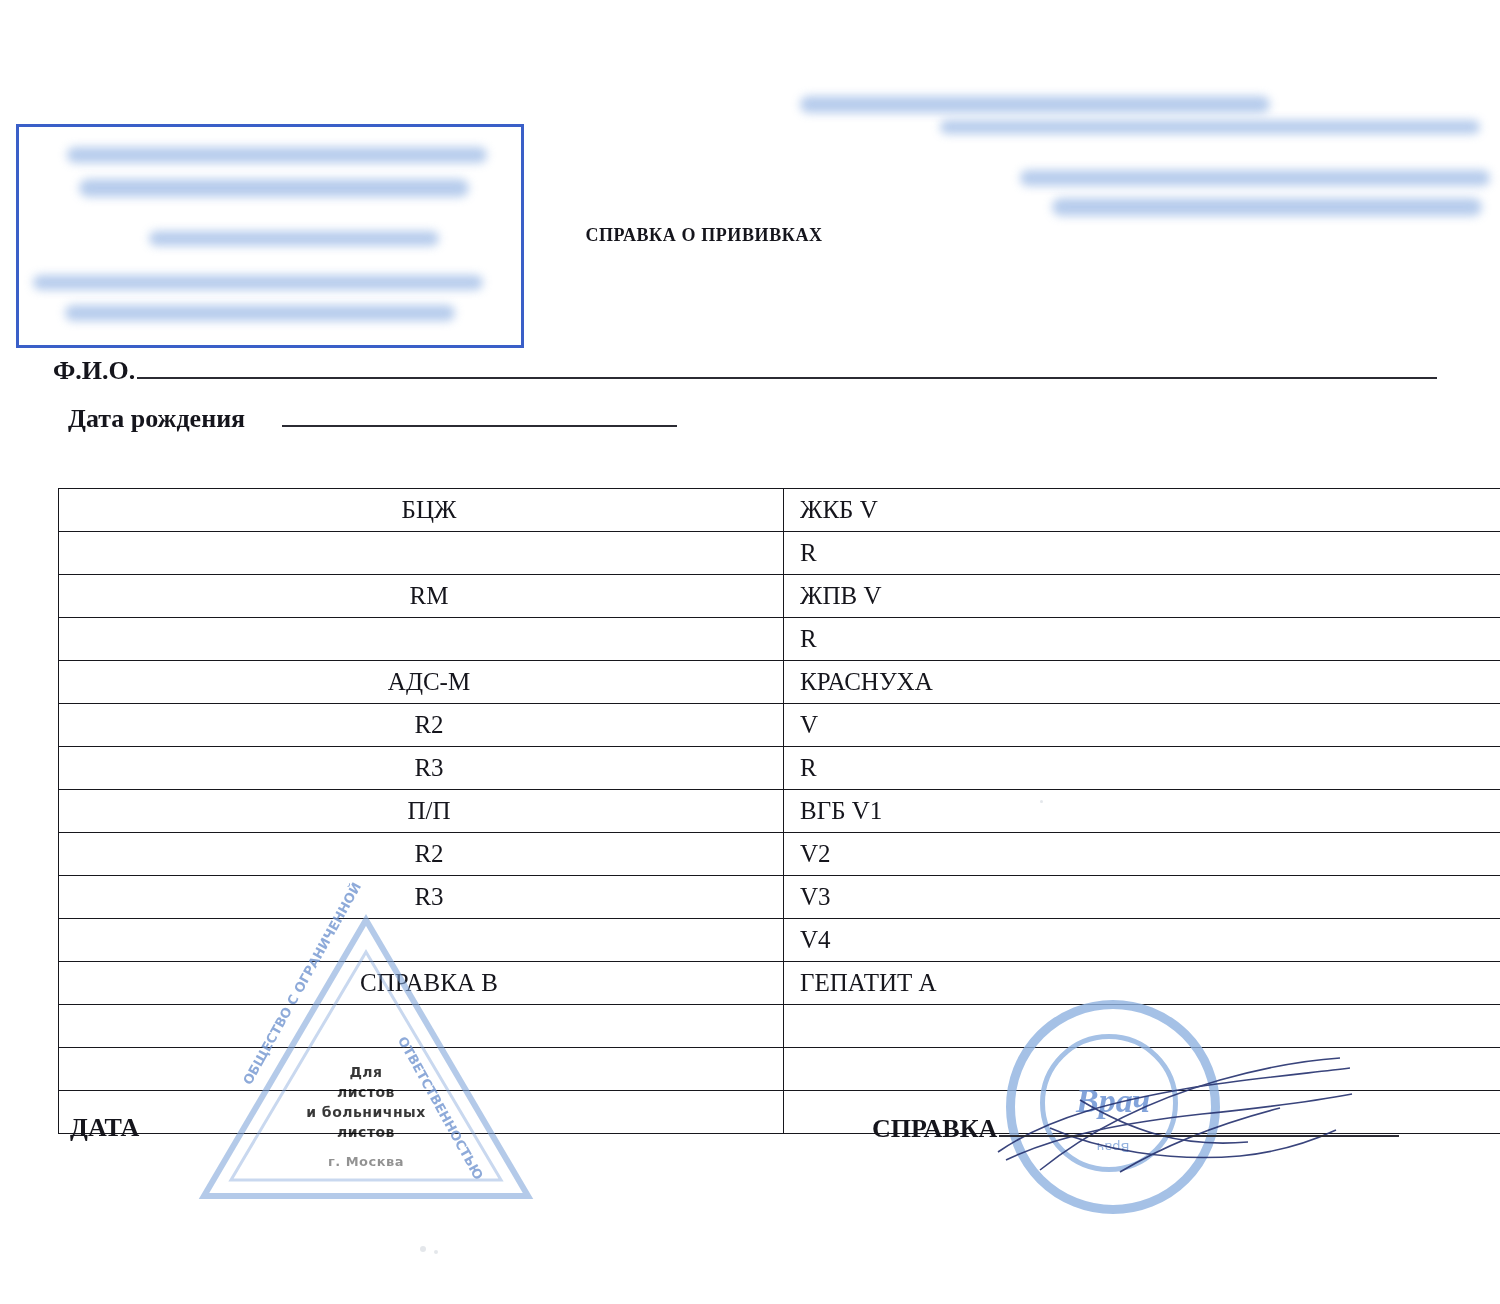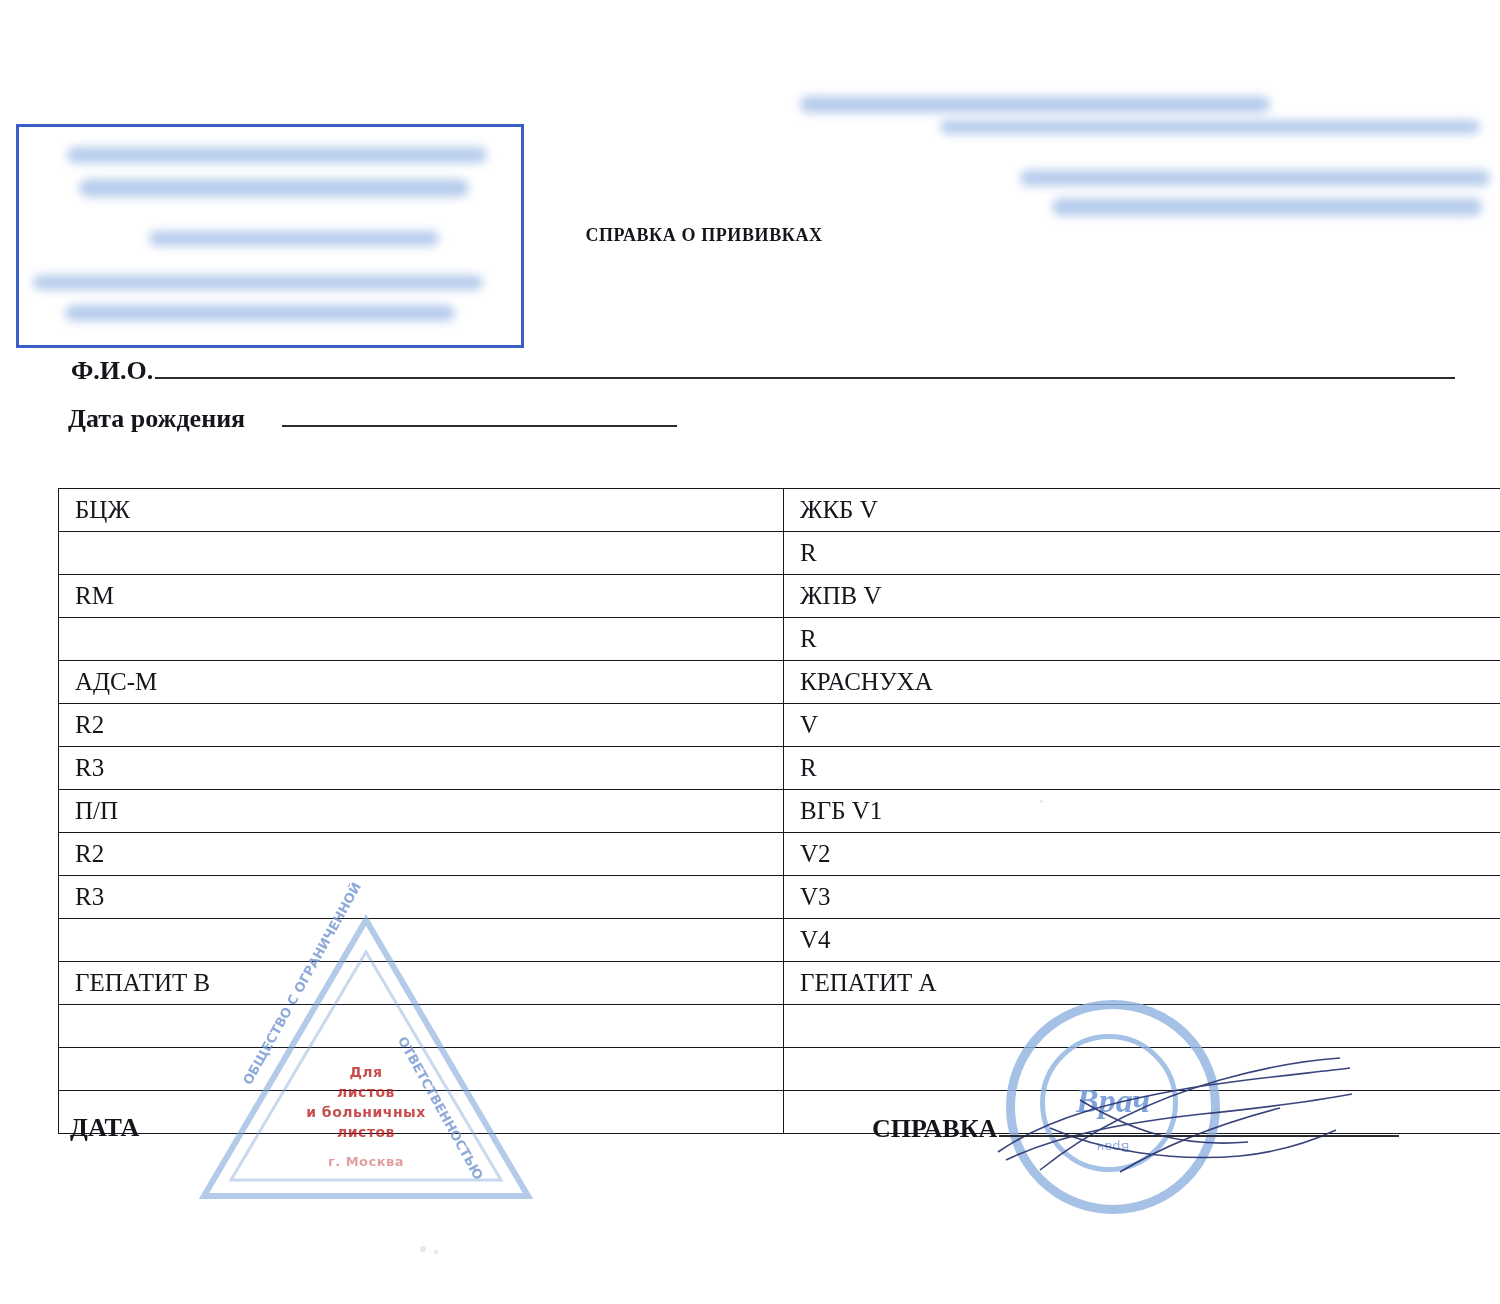--- a/index.html
+++ b/index.html
@@ -65,21 +65,21 @@
   #doc-title .inner { display: inline-block; margin-left: -92px; }
 
   
   .field-row {
     position: absolute;
     display: flex;
     align-items: baseline;
     font-size: 26px;
     font-weight: bold;
   }
-  #fio-row { left: 71px; top: 355px; width: 1400px; }
+  #fio-row { left: 53px; top: 355px; width: 1400px; }
   #dob-row { left: 68px; top: 403px; width: 700px; gap: 35px; }
   .field-label { white-space: nowrap; }
   .field-line {
     flex: 1 1 auto;
     border-bottom: 2px solid #2b2b33;
     height: 22px;
     margin-left: 2px;
   }
   #fio-row .field-line { max-width: 1300px; }
   #dob-row .field-line { max-width: 395px; }
@@ -94,21 +94,21 @@
     table-layout: fixed;
   }
   #vaccination-table td {
     border: 1.5px solid #17171d;
     height: 42px;
     font-size: 25px;
     padding: 0 0 0 16px;
     vertical-align: middle;
     white-space: nowrap;
   }
-  #vaccination-table td.left-col  { width: 708px; }
+  #vaccination-table td.left-col  { width: 708px; text-align: center; }
   #vaccination-table td.right-col { width: 708px; }
 
   
   .bottom-row {
     position: absolute;
     display: flex;
     align-items: baseline;
     font-size: 26px;
     font-weight: bold;
   }
@@ -124,21 +124,21 @@
     top: 912px;
     width: 340px;
     height: 292px;
     opacity: .78;
   }
   #triangle-stamp svg { display:block; }
   .tri-text {
     position: absolute;
     left: 0; right: 0;
     text-align: center;
-    color: #b91c1c;
+    color: #000000;
     font-family: "DejaVu Sans", sans-serif;
     font-size: 14px;
     font-weight: bold;
     letter-spacing: .5px;
   }
   #tri-l1 { top: 152px; }
   #tri-l2 { top: 172px; }
   #tri-l3 { top: 192px; }
   #tri-l4 { top: 212px; }
   #tri-city { top: 242px; font-size: 13px; opacity: .55; }
@@ -290,21 +290,21 @@
     </tr>
     <tr>
       <td class="left-col">R3</td>
       <td class="right-col">V3</td>
     </tr>
     <tr>
       <td class="left-col"></td>
       <td class="right-col">V4</td>
     </tr>
     <tr>
-      <td class="left-col">ГЕПАТИТ В</td>
+      <td class="left-col">СПРАВКА В</td>
       <td class="right-col">ГЕПАТИТ А</td>
     </tr>
     <tr>
       <td class="left-col"></td>
       <td class="right-col"></td>
     </tr>
     <tr>
       <td class="left-col"></td>
       <td class="right-col"></td>
     </tr>

